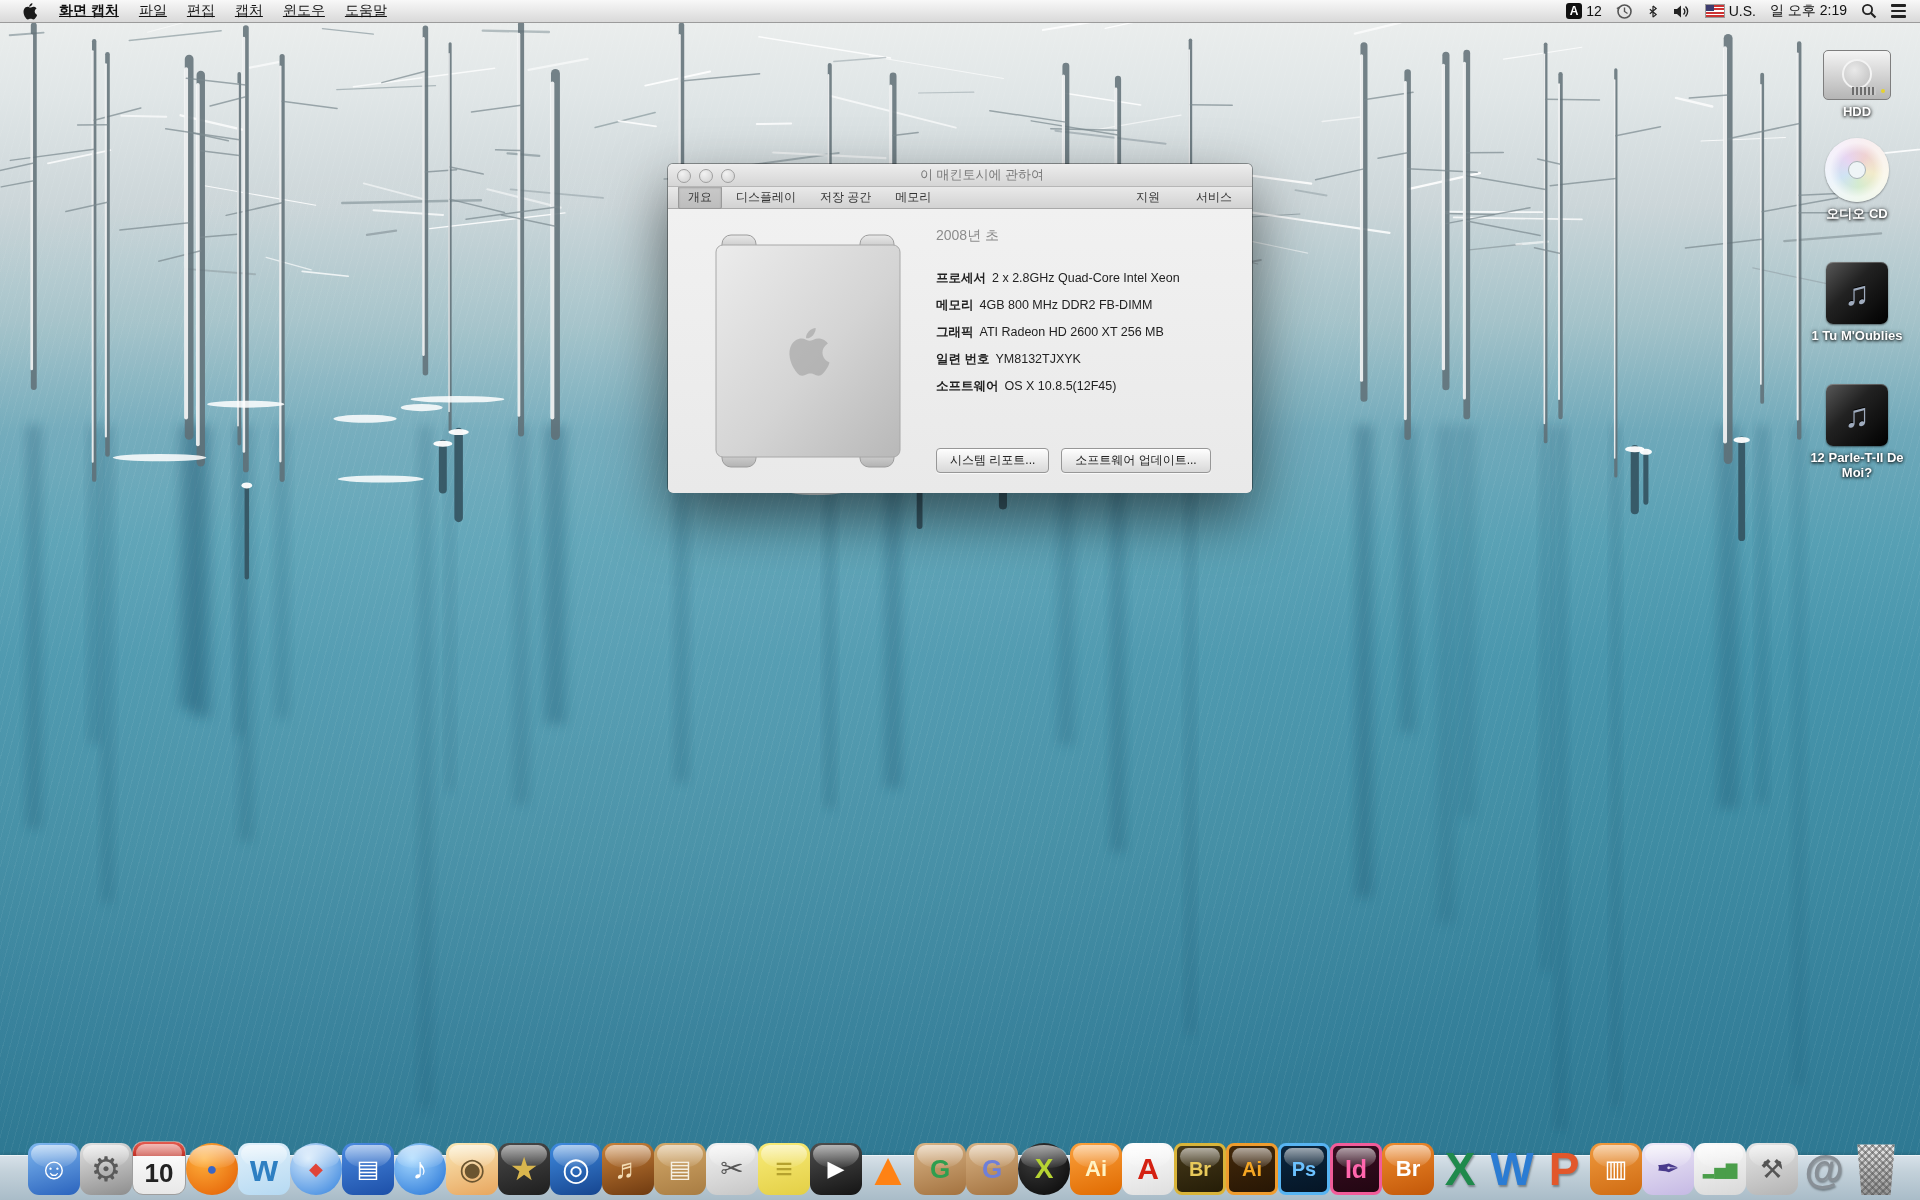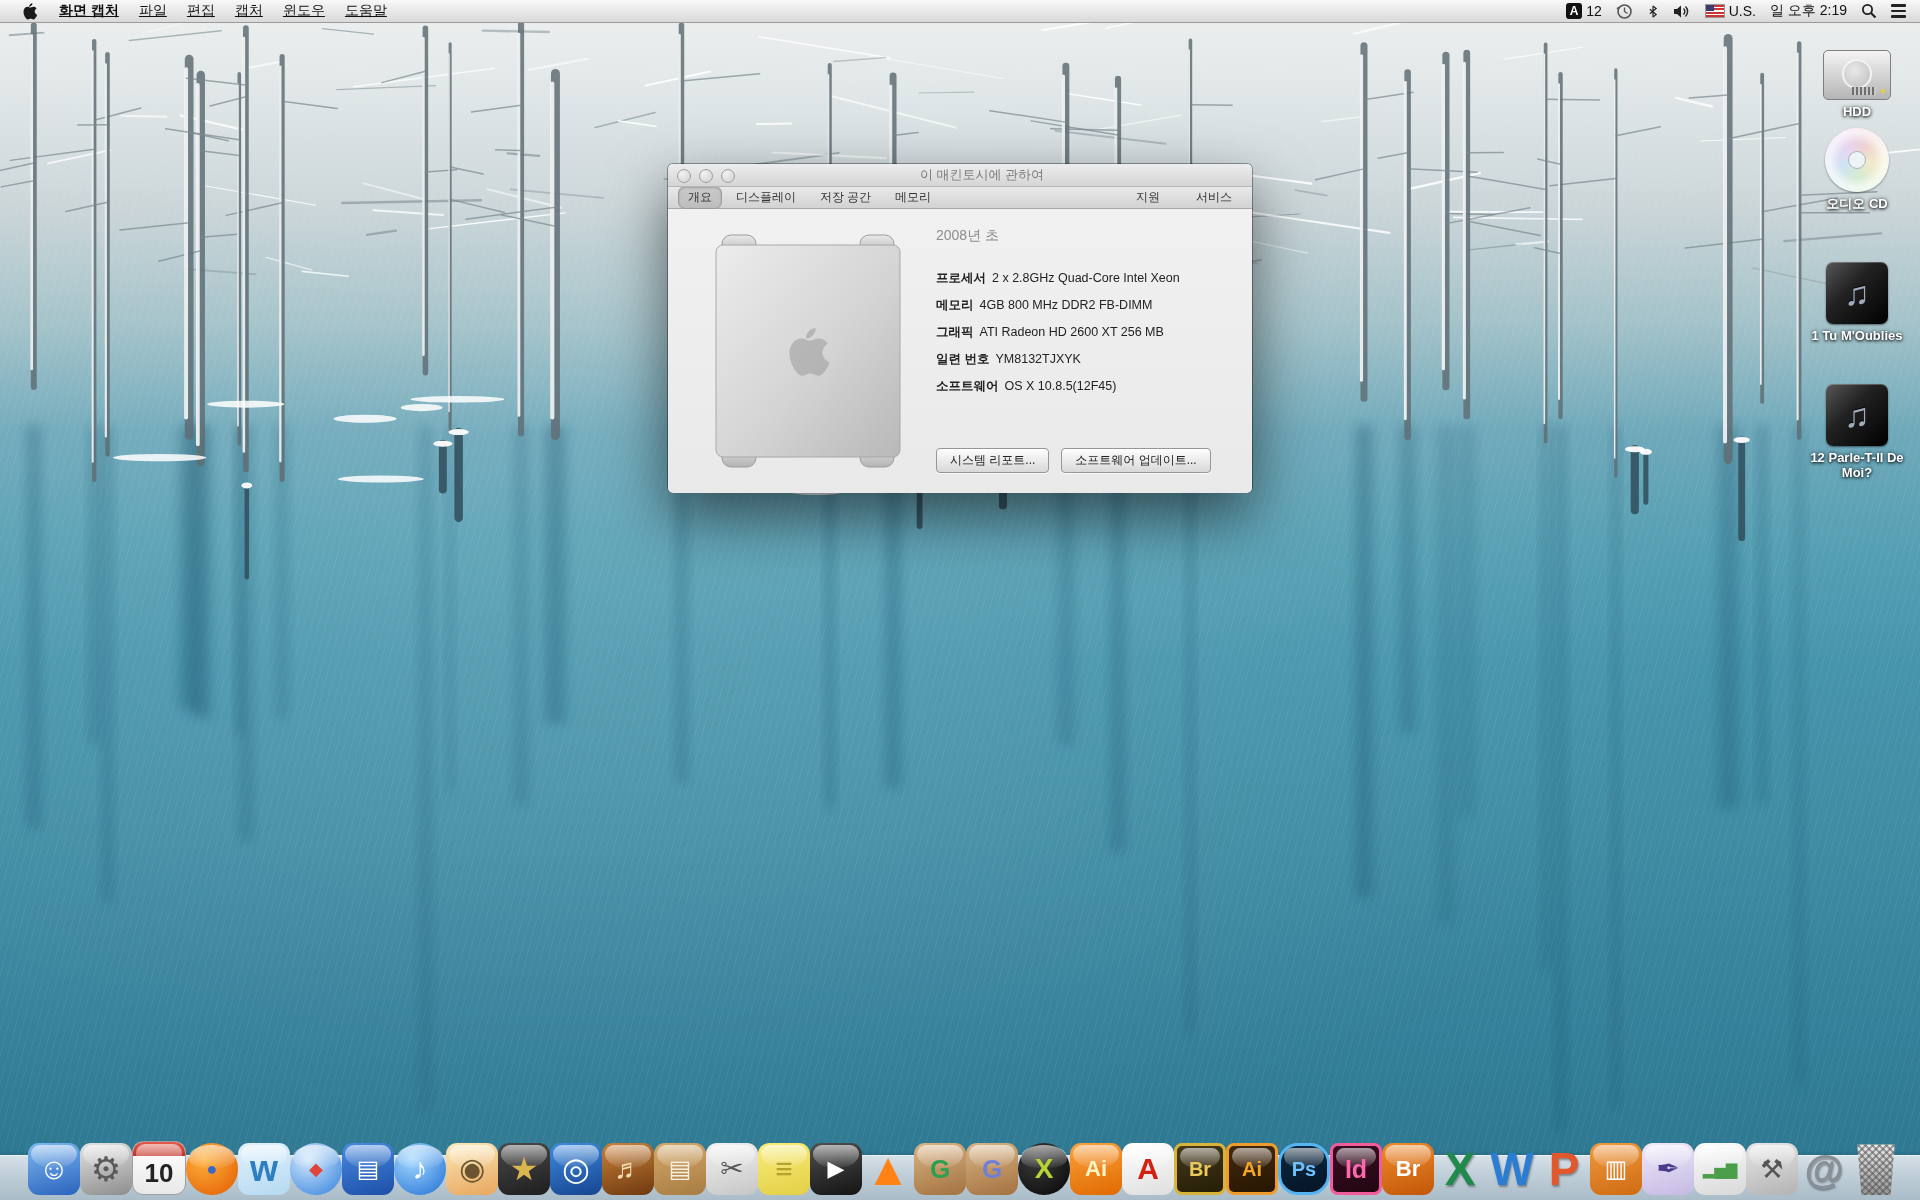--- a/index.html
+++ b/index.html
@@ -37,21 +37,21 @@
   .titlebar{height:22px;border-radius:5px 5px 0 0;position:relative;
     background:linear-gradient(#ededed,#d5d5d5);border-bottom:1px solid #b6b6b6;
     display:flex;align-items:center;justify-content:center;padding-left:44px;}
   .title{font-size:13px;color:#7a7a7a;}
   .lights{position:absolute;left:9px;top:5px;display:flex;gap:8px;}
   .light{width:12px;height:12px;border-radius:50%;border:1px solid #9f9f9f;
     background:radial-gradient(circle at 35% 30%,#f2f2f2,#cfcfcf);}
   .tabrow{height:21px;display:flex;align-items:center;padding:0 10px;gap:4px;
     background:linear-gradient(#e9e9e9,#d2d2d2);border-bottom:1px solid #a9a9a9;
     font-size:12px;color:#333;}
-  .tab{padding:2px 9px;border-radius:7px;border:1px solid transparent;font-family:Liberation Serif, serif;}
+  .tab{padding:2px 9px;border-radius:2px;border:1px solid transparent;}
   .tab.active{background:linear-gradient(#c9c9c9,#bdbdbd);border-color:#9a9a9a;
     box-shadow:inset 0 1px 2px rgba(0,0,0,.2);}
   .tabrow .links{margin-left:auto;display:flex;gap:16px;}
   .content{position:relative;height:284px;border-radius:0 0 5px 5px;
     background:linear-gradient(#f1f1f1,#e9e9e9);}
   .macpro-art{position:absolute;left:22px;top:12px;}
   .text-col{position:absolute;left:268px;top:18px;width:300px;color:#222;}
   .model{font-size:27px;font-weight:bold;margin:0 0 5px;}
   .model-sub{font-size:14px;color:#8c8c8c;margin:0 0 26px;}
   .spec-row{margin-bottom:13px;font-size:12.5px;line-height:14px;}
@@ -486,21 +486,21 @@
 </div>
 
 <div class="desk-icon" style="top:50px">
   <div class="hdd-visual">
     <span class="platter"></span>
       <span class="vents"></span>
       <span class="led"></span>
   </div>
   <div class="desk-label">HDD</div>
 </div>
-<div class="desk-icon" style="top:128px">
+<div class="desk-icon" style="top:138px">
   <div class="cd-visual">
       <span class="hole"></span>
     </div>
   <div class="desk-label">오디오 CD</div>
 </div>
 <div class="desk-icon" style="top:262px">
   <div class="audio-visual">
     <span>♫</span>
   </div>
   <div class="desk-label">1 Tu M'Oublies</div>
@@ -603,21 +603,21 @@
       <span class="glyph" style="color: rgb(212, 32, 17); font-size: 30px;">A</span>
     </div>
     <div class="dock-icon rounded" style="background: linear-gradient(165deg, rgb(70, 57, 26), rgb(37, 29, 7)); border: 3px solid rgb(217, 180, 58); width: 46px; height: 46px; border-radius: 8px;">
       <i class="gloss"></i>
       <span class="glyph" style="color: rgb(232, 201, 90); font-size: 20px;">Br</span>
     </div>
     <div class="dock-icon rounded" style="background: linear-gradient(165deg, rgb(67, 41, 11), rgb(39, 22, 4)); border: 3px solid rgb(239, 156, 46); width: 46px; height: 46px; border-radius: 8px;">
       <i class="gloss"></i>
       <span class="glyph" style="color: rgb(245, 166, 35); font-size: 20px;">Ai</span>
     </div>
-    <div class="dock-icon rounded" style="background: linear-gradient(165deg, rgb(10, 39, 64), rgb(5, 21, 37)); border: 3px solid rgb(87, 180, 242); width: 46px; height: 46px; border-radius: 20px;">
+    <div class="dock-icon rounded" style="background: linear-gradient(165deg, rgb(10, 39, 64), rgb(5, 21, 37)); border: 3px solid rgb(87, 180, 242); width: 46px; height: 46px; border-radius: 8px;">
       <i class="gloss"></i>
       <span class="glyph" style="color: rgb(108, 194, 255); font-size: 20px;">Ps</span>
     </div>
     <div class="dock-icon rounded" style="background: linear-gradient(165deg, rgb(58, 13, 34), rgb(34, 6, 18)); border: 3px solid rgb(242, 92, 154); width: 46px; height: 46px; border-radius: 8px;">
       <i class="gloss"></i>
       <span class="glyph" style="color: rgb(255, 102, 173); font-size: 25px;">Id</span>
     </div>
     <div class="dock-icon rounded" style="background: linear-gradient(165deg, rgb(239, 139, 45), rgb(194, 87, 8));">
       <i class="gloss"></i>
       <span class="glyph" style="color: rgb(255, 255, 255); font-size: 22px;">Br</span>

